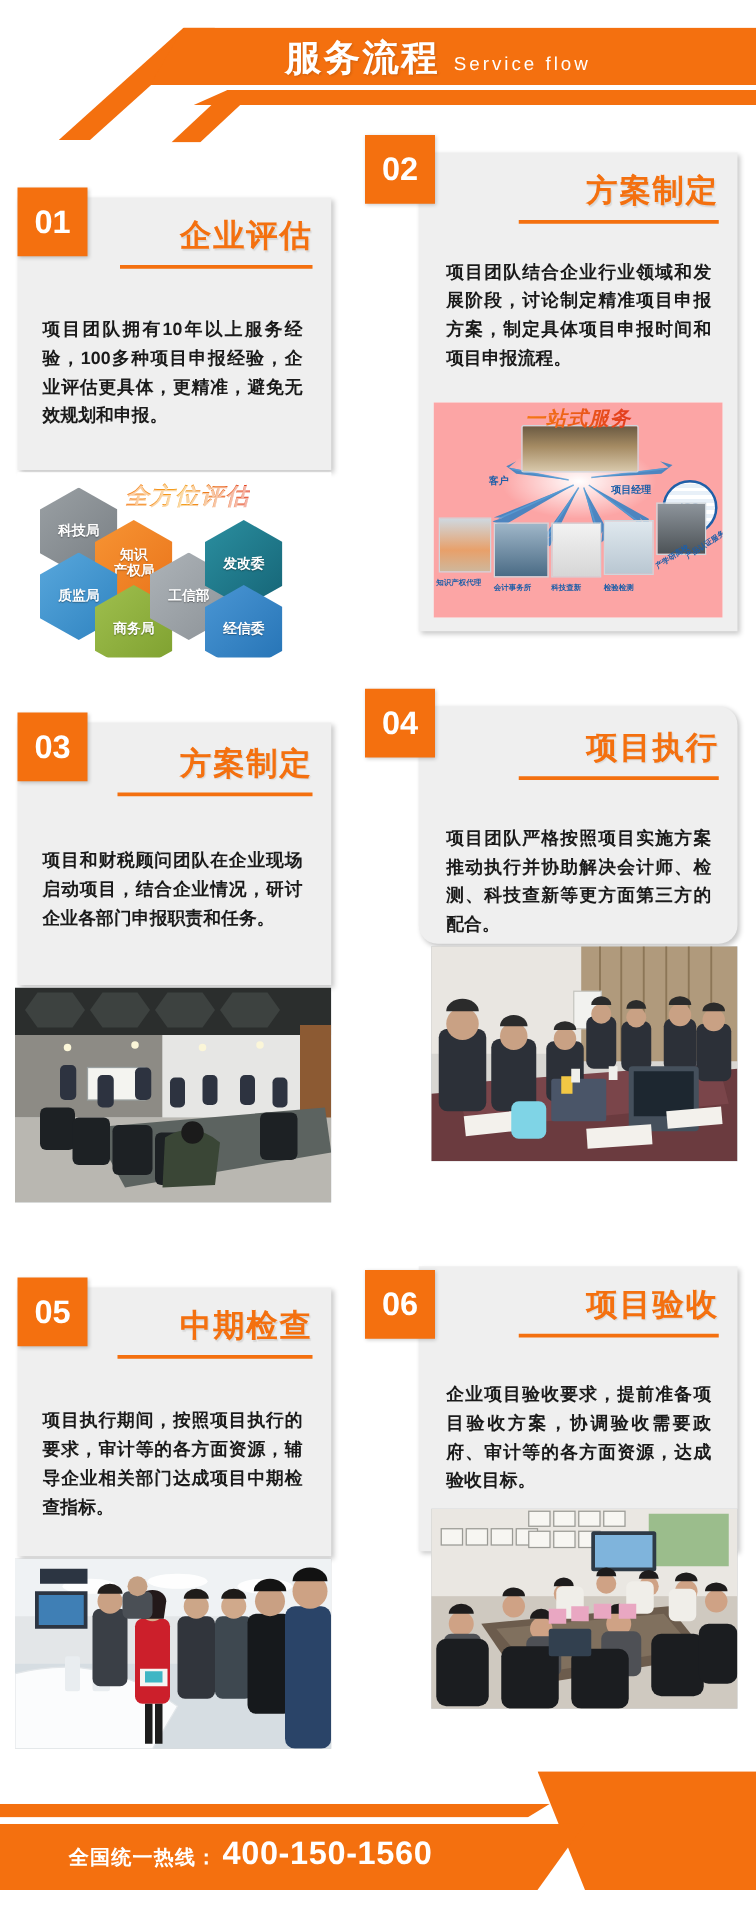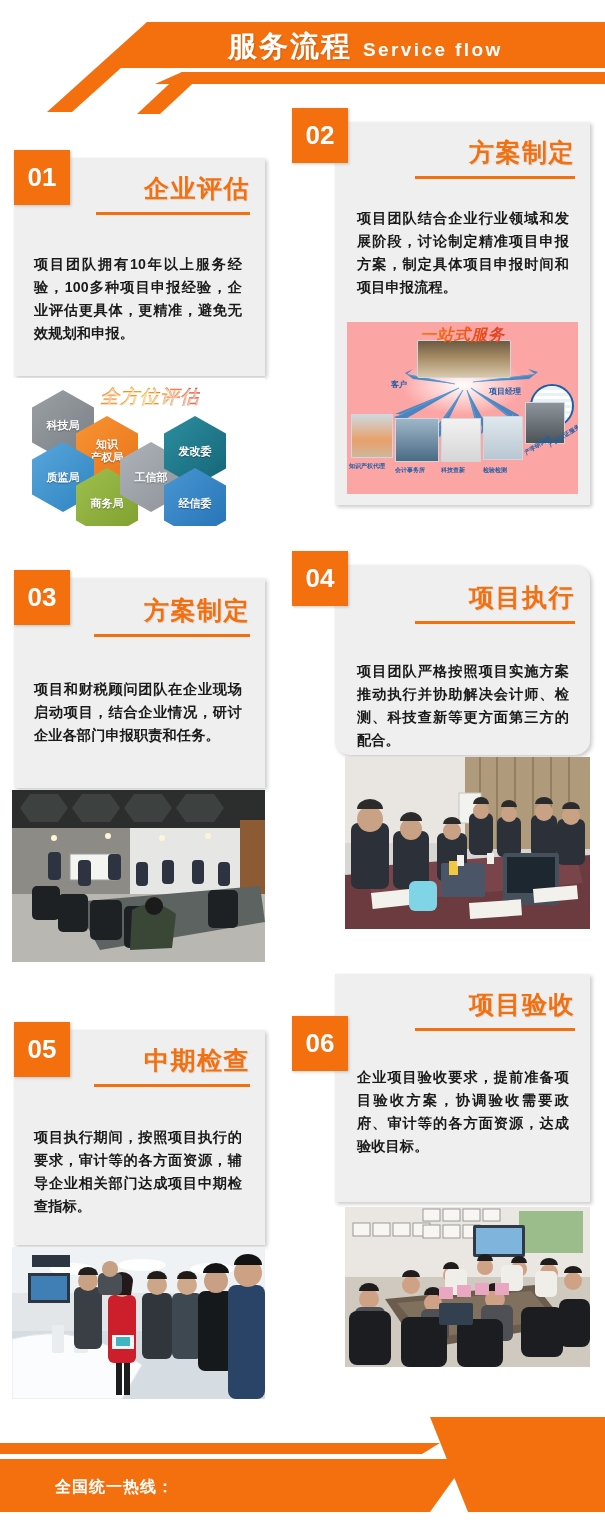--- a/index.html
+++ b/index.html
@@ -35,21 +35,21 @@
     background:var(--o,#F4700F);
     clip-path:polygon(182px 0, 205px 0, 160px 42px, 137px 42px);
   }
   .hdr-title{
     position:absolute; top:27px; left:228px;
     display:flex; align-items:baseline; gap:11px;
     color:#ffffff; z-index:4;
   }
   .hdr-title .cn{ font-size:29px; font-weight:bold; letter-spacing:2px;
     text-shadow:1px 1px 2px rgba(0,0,0,.15); }
-  .hdr-title .en{ font-size:19px; letter-spacing:2.4px; font-weight:700; }
+  .hdr-title .en{ font-size:15px; letter-spacing:2.4px; font-weight:400; }
 
   
   .card{
     position:absolute;
     background:#EFEFEF;
     box-shadow:2px 2px 4px rgba(0,0,0,0.22);
   }
   .badge{
     position:absolute;
     width:56px; height:55px;
@@ -439,21 +439,21 @@
       <path d="M191,26 a13,10 0 0 1 26,0 z" fill="#141414"></path>
     </g>
     <g>
       <rect x="216" y="38" width="37" height="114" rx="8" fill="#2a4468"></rect>
       <circle cx="236" cy="26" r="14" fill="#cda284"></circle>
       <path d="M222,18 a14,11 0 0 1 28,0 z" fill="#121212"></path>
     </g>
   </svg>
 </div>
 
-<div class="card" style="left:335px; top:974px; width:255px; height:228px;">
+<div class="card" style="left:335px; top:1013px; width:255px; height:228px;">
   <div style="position:absolute; left:66px; top:14px; width:174px;">
     <div class="card-title">项目验收</div>
     <div class="title-rule" style="width:160px;"></div>
   </div>
   <div class="card-text" style="position:absolute; left:22px; top:92px; width:212px;">企业项目验收要求，提前准备项目验收方案，协调验收需要政府、审计等的各方面资源，达成验收目标。</div>
 </div>
 <div class="badge" style="left:292px; top:999px;margin-top:17px;">
   <span>06</span>
 </div>
 <div class="photo" style="position:absolute; left:345px; top:1207px; width:245px; height:160px;">
@@ -527,14 +527,15 @@
     <rect x="94" y="96" width="34" height="22" rx="2" fill="#32404f"></rect>
   </svg>
 </div>
 
 <div class="footer-wrap">
   <div class="ft-slash"></div>
   <div class="ft-bar2"></div>
   <div class="ft-bar"></div>
   <div class="ft-text">
     <span class="lbl">全国统一热线：</span>
+    <span class="num">400-150-1560</span>
   </div>
 </div>
 
 </body></html>

